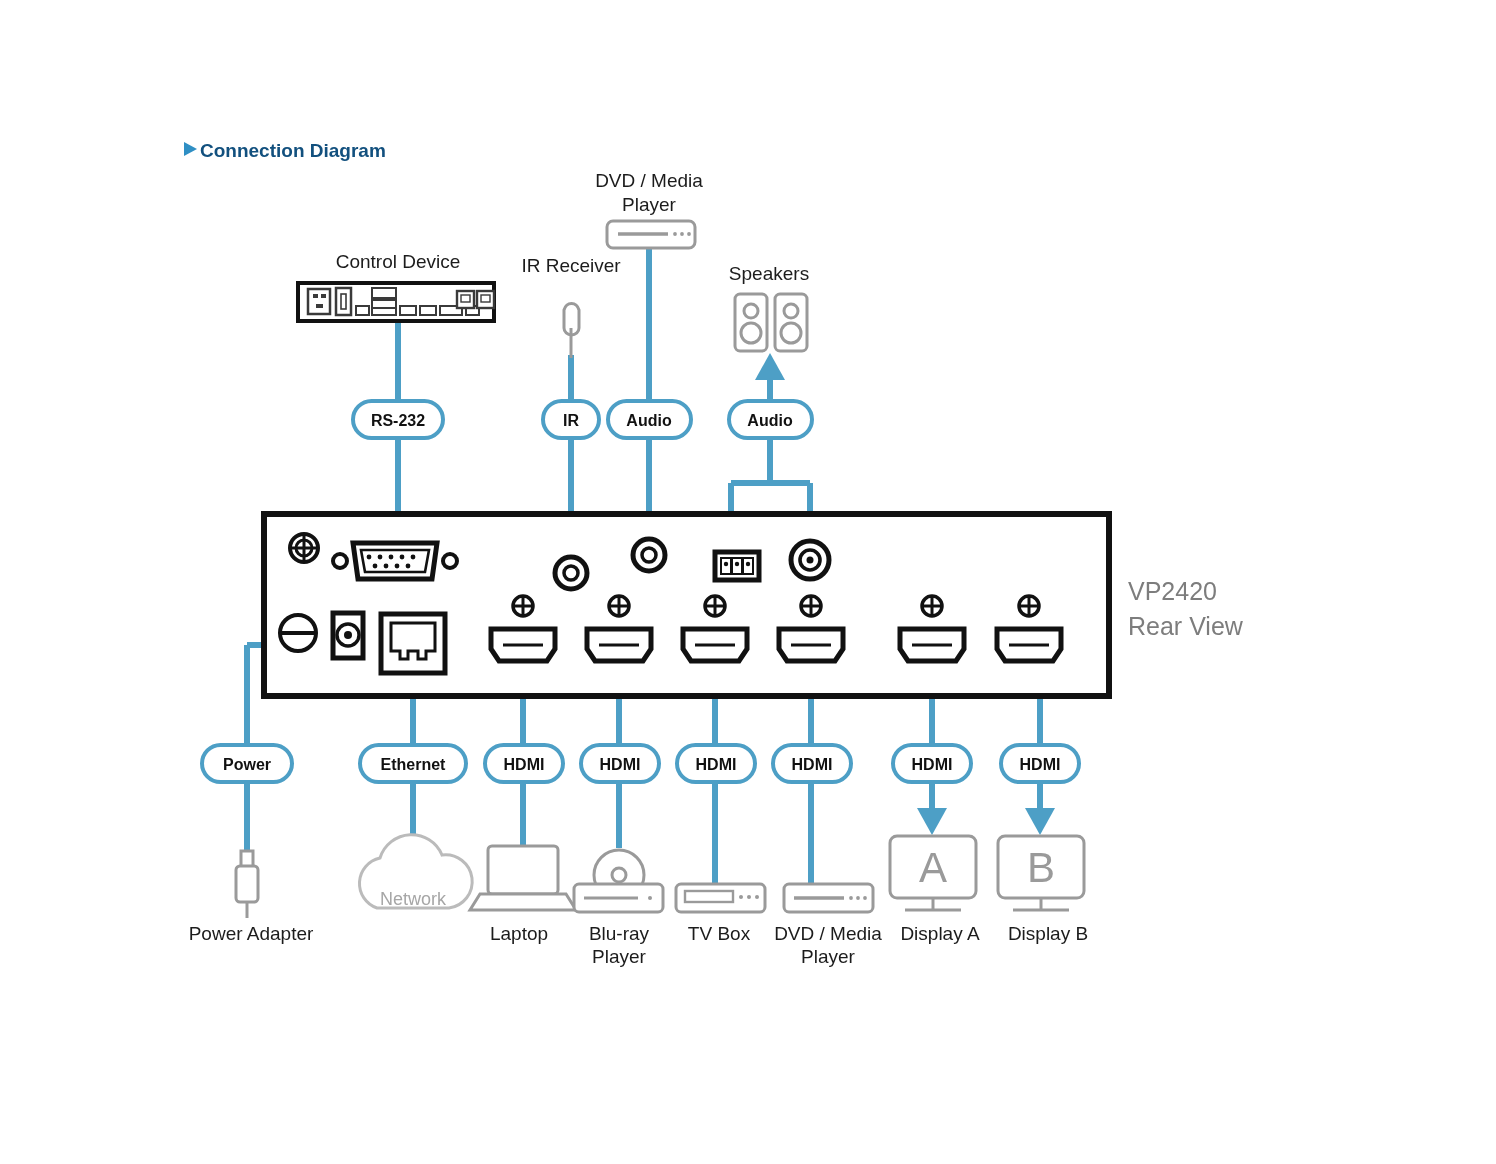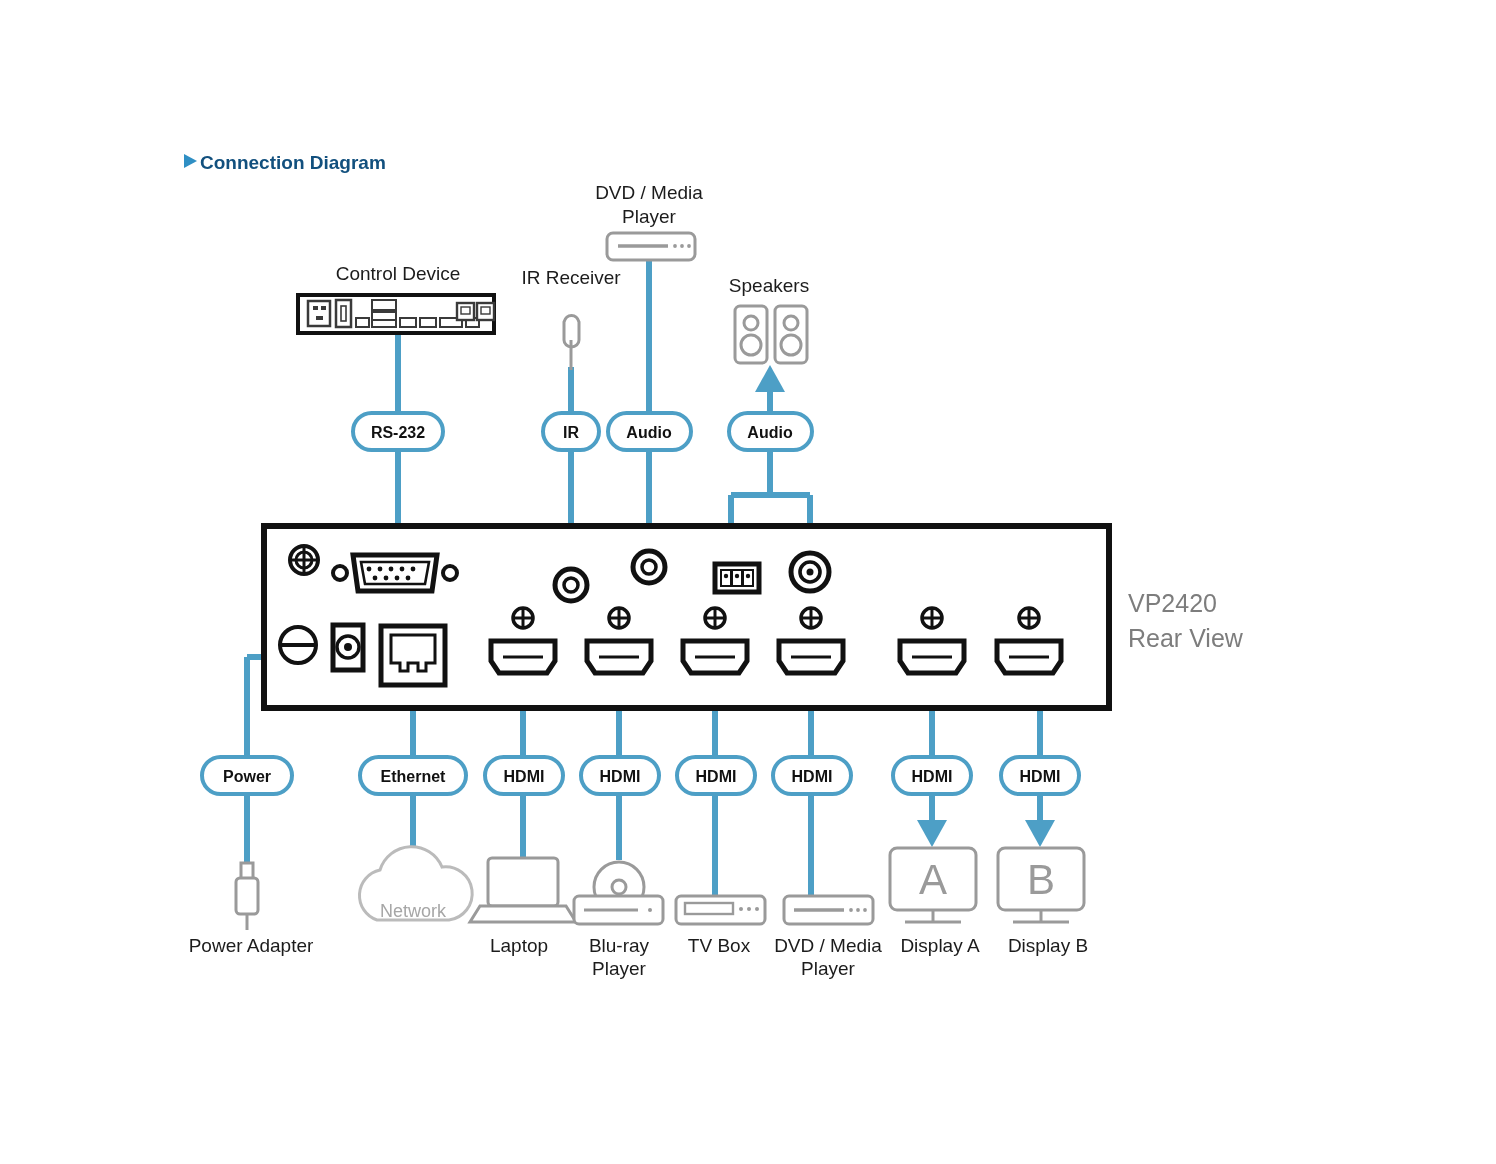--- a/index.html
+++ b/index.html
@@ -1,17 +1,17 @@
 <!DOCTYPE html>
 <html><head>
 <meta charset="utf-8">
 <style>
   html,body{margin:0;padding:0;background:#ffffff;}
   body{width:1496px;height:1164px;font-family:"Liberation Sans",sans-serif;position:relative;overflow:hidden;}
-  #stage{position:absolute;left:0;top:12px;width:1496px;height:984px;}
+  #stage{position:absolute;left:0;top:0;width:1496px;height:984px;}
   svg{display:block;}
   .ttl{font-family:"Liberation Sans",sans-serif;font-weight:bold;font-size:19px;fill:#12507e;}
   .dev-label{font-family:"Liberation Sans",sans-serif;font-size:19px;fill:#1c1c1c;}
   .panel-label{font-family:"Liberation Sans",sans-serif;font-size:25px;fill:#7d7d7d;}
   .pill-txt{font-family:"Liberation Sans",sans-serif;font-weight:bold;font-size:16px;fill:#111111;}
   .disp-letter{font-family:"Liberation Sans",sans-serif;font-size:42px;fill:#9a9a9a;}
   .net-txt{font-family:"Liberation Sans",sans-serif;font-size:18px;fill:#a6a6a6;}
 </style>
 </head>
 <body>

